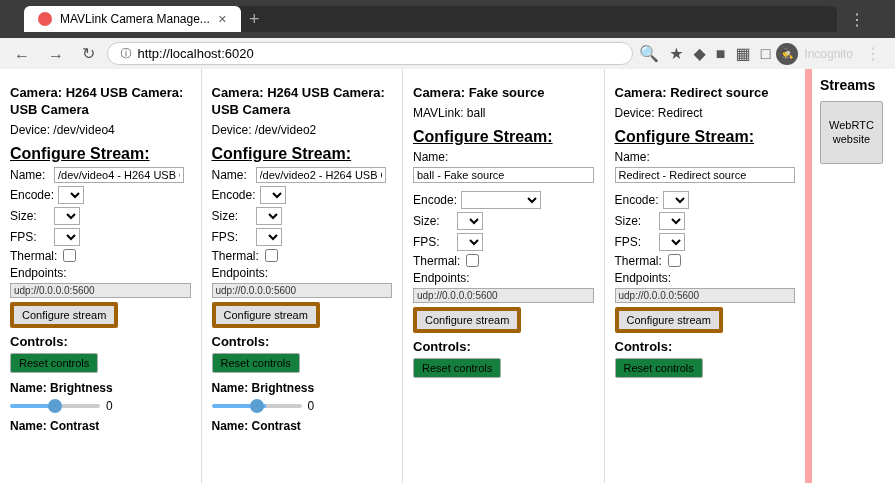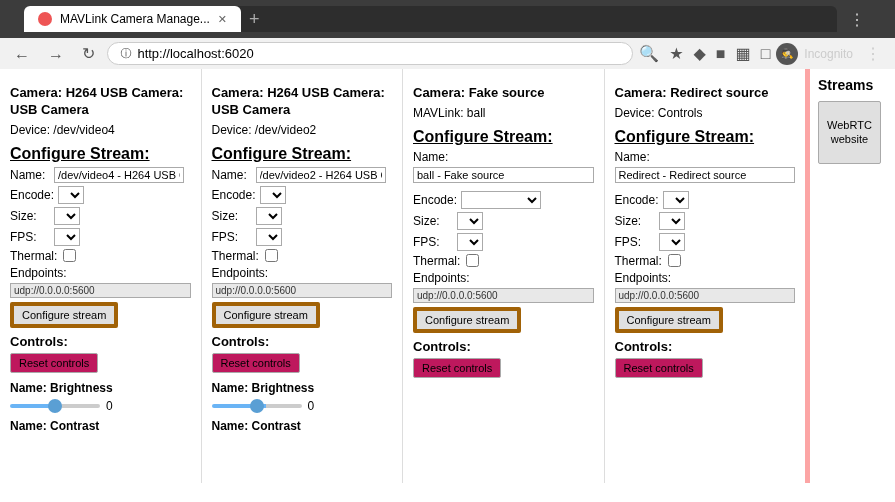--- a/index.html
+++ b/index.html
@@ -135,21 +135,21 @@
       border-right: 1px solid #ddd;
       overflow-y: auto;
     }
     .camera-section:last-of-type {
       border-right: none;
     }
 
     .streams-panel {
       width: 90px;
       padding: 8px;
-      border-left: 5px solid #fca5a5;
+      border-left: 7px solid #fca5a5;
       display: flex;
       flex-direction: column;
       align-items: flex-start;
     }
 
     .camera-title {
       font-weight: bold;
       font-size: 13px;
       margin-bottom: 4px;
       line-height: 1.3;
@@ -214,21 +214,21 @@
       cursor: pointer;
       margin-bottom: 6px;
       border-radius: 2px;
     }
     .controls-label {
       font-weight: bold;
       font-size: 13px;
       margin-bottom: 4px;
     }
     .reset-btn {
-      background: #be185d;
+      background: #15803d;
       border: 1px solid #aaa;
       font-size: 11px;
       padding: 3px 8px;
       cursor: pointer;
       margin-bottom: 8px;
       border-radius: 2px;
     }
     .control-name {
       font-weight: bold;
       font-size: 12px;
@@ -432,21 +432,21 @@
     </div>
     <div class="endpoints-label">Endpoints:</div>
     <input type="text" class="endpoints-input" value="udp://0.0.0.0:5600" style="">
     <button class="configure-btn">Configure stream</button>
     <div class="controls-label">Controls:</div>
     <button class="reset-btn">Reset controls</button>
   </div>
 
   <div class="camera-section" style="border-right: none;">
     <div class="camera-title">Camera: Redirect source</div>
-    <div class="device-label">Device: Controls</div>
+    <div class="device-label">Device: Redirect</div>
     <div class="section-label">Configure Stream:</div>
     <div class="field-row">
       <span class="field-label">Name:</span>
     </div>
     <input class="name-input-wide" type="text" value="Redirect - Redirect source" style="">
     <div class="field-row">
       <span class="field-label">Encode:</span>
       <select class="field-select"><option></option></select>
     </div>
     <div class="field-row">

